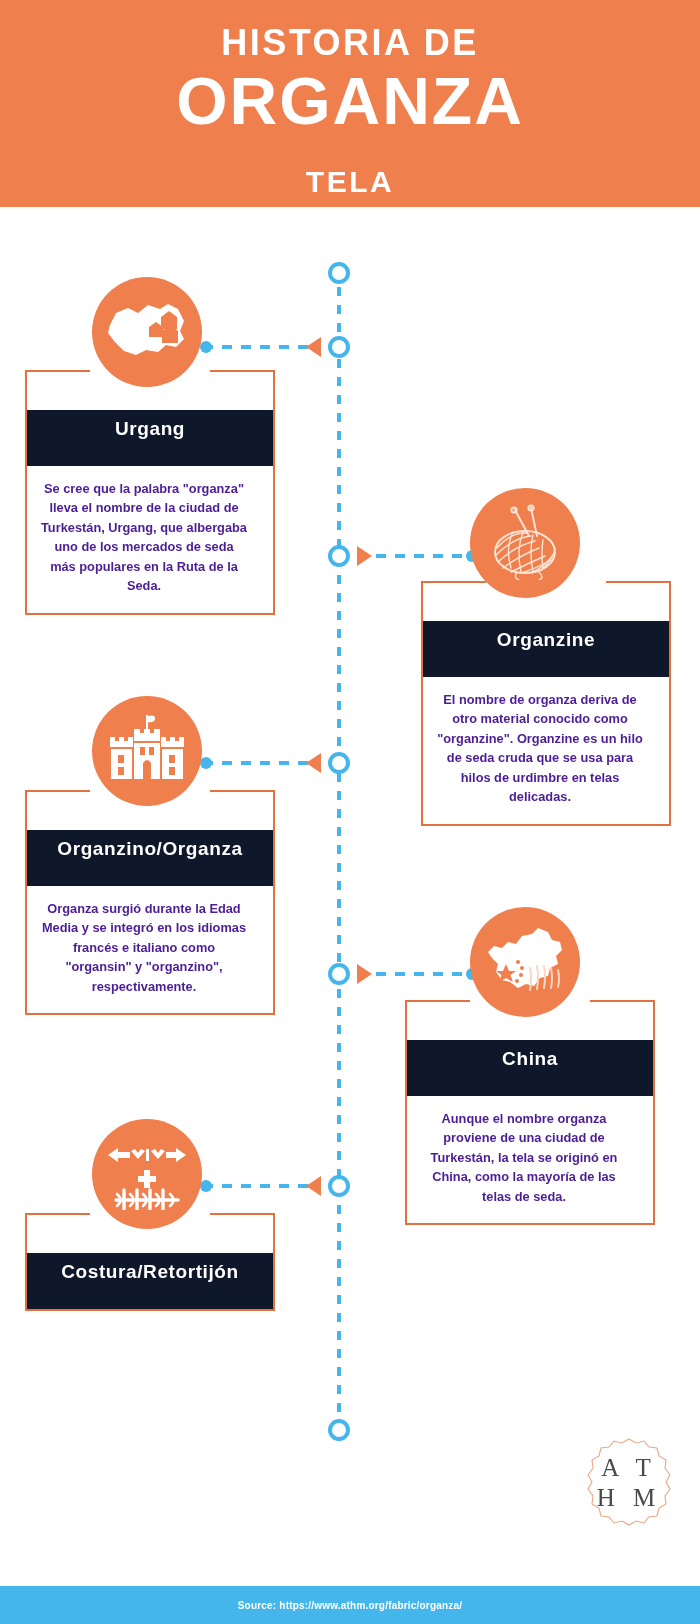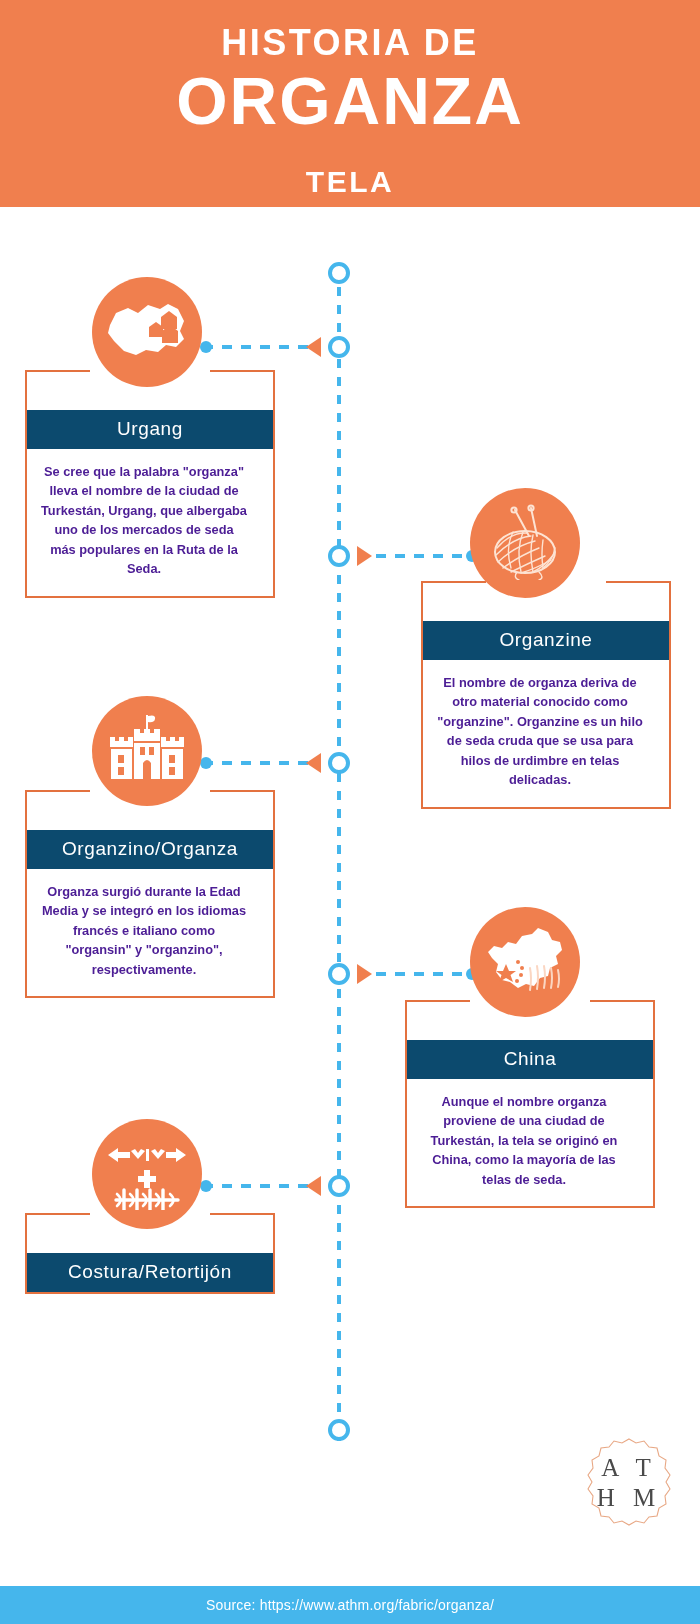--- a/index.html
+++ b/index.html
@@ -14,22 +14,22 @@
   }
 
   
   .header {
     width: 700px;
     height: 207px;
     background: #f07f4e;
     display: flex;
     flex-direction: column;
     align-items: center;
-    justify-content: flex-start;
-    padding-top: 22px;
+    justify-content: center;
+    padding-top: 14px;
   }
   .header-kicker {
     color: #ffffff;
     font-size: 36px;
     font-weight: bold;
     letter-spacing: 2.5px;
     line-height: 1.15;
   }
   .header-title {
     color: #ffffff;
@@ -128,27 +128,27 @@
     top: -2px;
     left: 50%;
     transform: translateX(-50%);
     width: 120px;
     height: 4px;
     background: #ffffff;
     z-index: 4;
   }
   .card-head {
     margin-top: 38px;
-    background: #0c4a6e;
+    background: #0f172a;
     color: #ffffff;
     text-align: center;
     font-size: 19px;
-    font-weight: normal;
+    font-weight: bold;
     letter-spacing: 0.6px;
-    padding: 8px 4px 9px 4px;
+    padding: 8px 4px 26px 4px;
   }
   .card-body {
     padding: 13px 26px 17px 14px;
     text-align: center;
     color: #4c1d95;
     font-size: 12.8px;
     line-height: 1.52;
     font-weight: bold;
   }
 
@@ -181,22 +181,22 @@
     bottom: 0;
     width: 700px;
     height: 38px;
     background: #45b6ec;
     display: flex;
     align-items: center;
     justify-content: center;
   }
   .footer-text {
     color: #ffffff;
-    font-size: 14px;
-    font-weight: normal;
+    font-size: 10px;
+    font-weight: bold;
     letter-spacing: 0.2px;
   }
 </style>
 </head>
 <body>
 
 <div class="header">
   <div class="header-kicker">HISTORIA DE</div>
   <div class="header-title">ORGANZA</div>
   <div class="header-sub">TELA</div>

